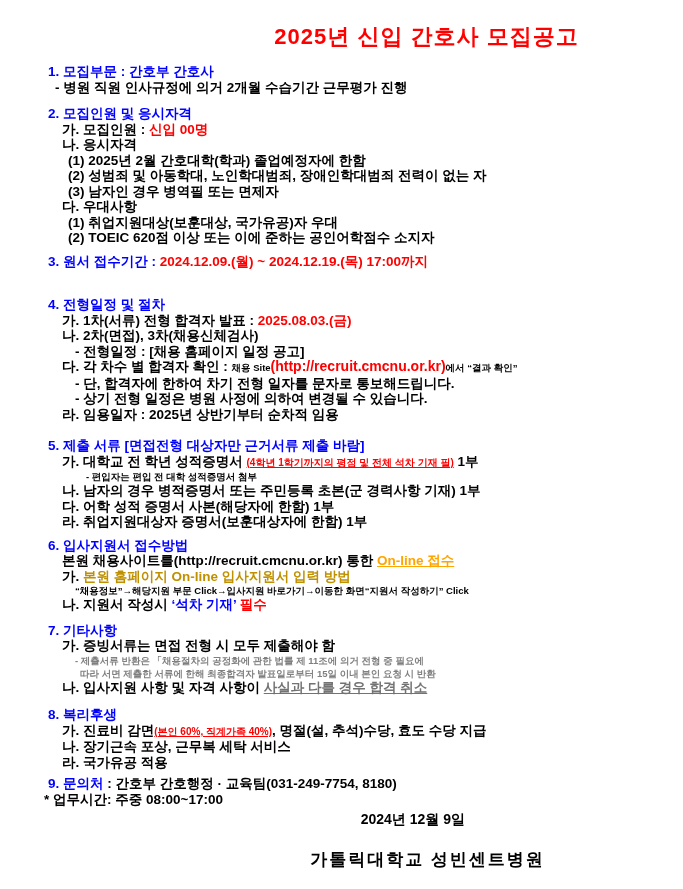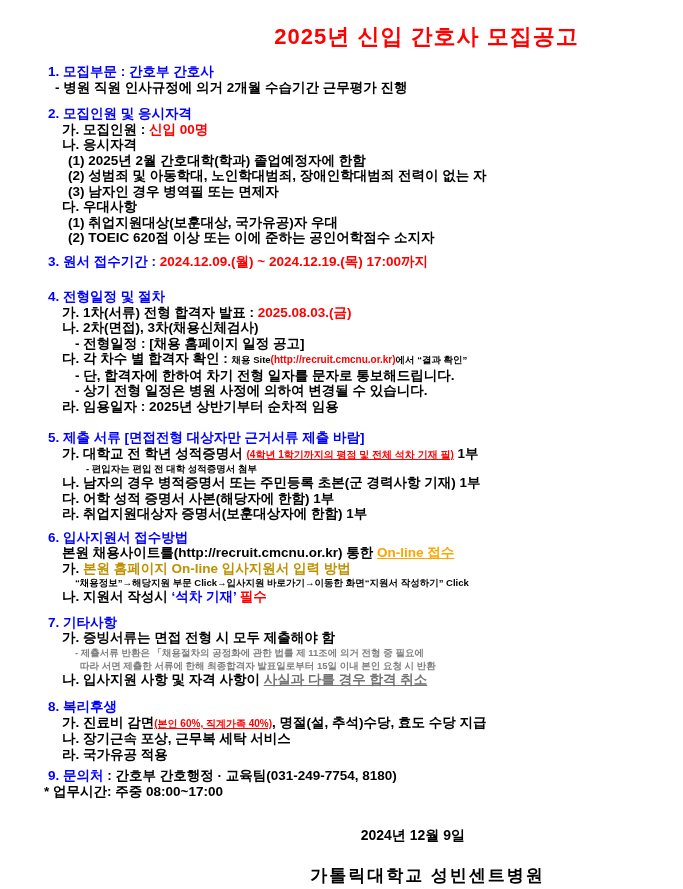--- a/index.html
+++ b/index.html
@@ -20,37 +20,37 @@
   .lv1{padding-left:55px}
   .lv2{padding-left:62px}
   .lv3{padding-left:68px}
   .lv4{padding-left:75px}
   .lv4b{padding-left:80px}
   .lv5{padding-left:86px}
   .section{margin-top:10px}
   #doc .section:nth-of-type(1){margin-top:12px}
   #doc .section:nth-of-type(2){margin-top:11px}
   #doc .section:nth-of-type(3){margin-top:8px}
-  #doc .section:nth-of-type(4){margin-top:20px}
+  #doc .section:nth-of-type(4){margin-top:28px}
   #doc .section:nth-of-type(5){margin-top:16px}
   #doc .section:nth-of-type(6){margin-top:8px}
   #doc .section:nth-of-type(7){margin-top:10px}
   #doc .section:nth-of-type(8){margin-top:12px}
   #doc .section:nth-of-type(9){margin-top:6px}
   .r-blue{color:#0000FF}
   .r-k{color:#000000}
   .r-red{color:#FF0000}
   .r-redsu{color:#FF0000;font-size:10px;text-decoration:underline}
   .r-sm{font-size:9.5px}
-  .r-smred{font-size:10px;color:#FF0000}
+  .r-smred{font-size:14px;color:#FF0000}
   .r-gray{color:#7F7F7F}
   .r-olive{color:#BF9000}
   .r-orangeu{color:#FFA500;text-decoration:underline}
   .r-redu{color:#737373;text-decoration:underline}
-  .date-line{margin-top:28px;text-align:right;padding-right:218px;font-size:14px;}
+  .date-line{margin-top:4px;text-align:right;padding-right:218px;font-size:14px;}
   .org-line{margin-top:19px;text-align:center;padding-left:172px;font-size:17px;letter-spacing:2px;white-space:nowrap;}
 </style>
 </head>
 <body>
 
 <div class="page">
   <div class="title">2025년 신입 간호사 모집공고</div>
   <div id="doc">
       <div class="section">
         <div class="line lv0"><span class="r-blue">1.  모집부문 : 간호부 간호사</span></div>

